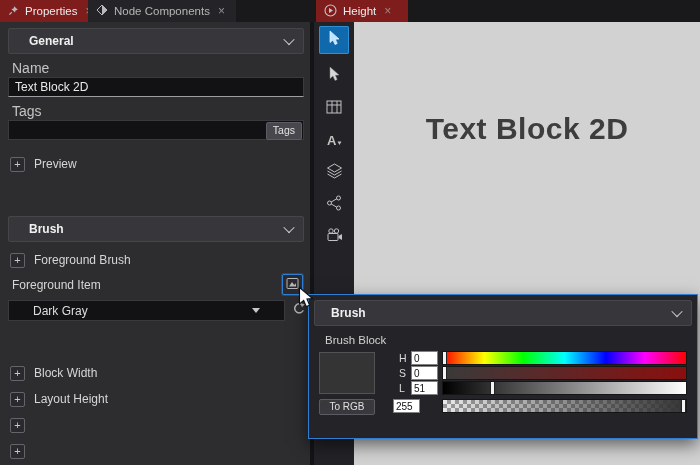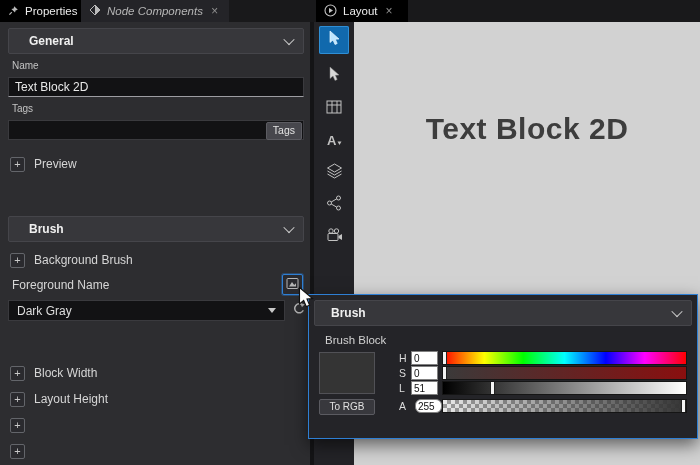--- a/index.html
+++ b/index.html
@@ -3,46 +3,46 @@
 <meta charset="utf-8">
 <style>
   html,body{margin:0;padding:0;background:#2d2d30;}
   .stage{position:relative;width:700px;height:465px;overflow:hidden;background:#2d2d30;
          font-family:"Liberation Sans","DejaVu Sans",sans-serif;color:#d6d6d6;}
   .abs{position:absolute;}
 
   
   .tabbar{left:0;top:0;width:700px;height:22px;background:#19191b;border-bottom:1px solid #101012;}
   .tab{top:0;height:22px;display:flex;align-items:center;gap:6px;padding:0 8px;box-sizing:border-box;font-size:11.5px;}
-  .tab.active{background:#000000;color:#ececec;}
+  .tab.active{background:#7f1d1d;color:#ececec;}
   .tab.inactive{background:#242428;color:#b5b5b5;}
   .tab .close{color:#8f8f8f;font-size:12px;line-height:12px;margin-left:2px;cursor:default;}
 
   
   .leftpanel{left:0;top:22px;width:310px;height:443px;background:#2d2d30;}
   .seam{left:310px;top:22px;width:4px;height:443px;background:#141416;}
 
   .hdr{background:#37373b;border:1px solid #45454a;border-radius:2px;display:flex;align-items:center;
        justify-content:space-between;padding:0 10px 0 20px;box-sizing:border-box;
        font-size:12px;font-weight:bold;color:#f0f0f0;}
   .chev{display:inline-block;width:7px;height:7px;border-right:1.6px solid #cfcfcf;border-bottom:1.6px solid #cfcfcf;}
   .chev.down{transform:rotate(45deg) translate(-1px,-1px);}
   .chev.right{transform:rotate(-45deg);}
 
-  .lbl{font-size:10px;color:#c3c3c3;}
+  .lbl{font-size:14px;color:#c3c3c3;}
   .inp{background:#121214;border:1px solid #3a3a3e;color:#e8e8e8;font-size:12px;padding:0 6px;
        box-sizing:border-box;font-family:inherit;outline:none;}
   .inp.underline{border-bottom:1px solid #9d9da2;}
   .prow{display:flex;align-items:center;gap:9px;font-size:12px;color:#d6d6d6;}
   .plusbox{width:13px;height:13px;background:#2a2a2e;border:1px solid #63656a;border-radius:2px;
            color:#c9c9c9;font-size:11px;line-height:12px;text-align:center;flex:0 0 auto;}
   .tagbtn{position:absolute;right:2px;top:2px;height:16px;background:#47474d;border:1px solid #5c5c62;
           border-radius:2px;color:#e3e3e3;font-size:10.5px;line-height:14px;padding:0 6px;}
   .dd{background:#121214;border:1px solid #3a3a3e;display:flex;align-items:center;justify-content:space-between;
-      padding:0 8px;box-sizing:border-box;font-size:12px;color:#dedede;}
+      padding:0 24px;box-sizing:border-box;font-size:12px;color:#dedede;}
   .caret{width:0;height:0;border-left:4px solid transparent;border-right:4px solid transparent;border-top:5px solid #c8c8c8;}
   .iconbtn{display:flex;align-items:center;justify-content:center;background:#2a2a2e;border:1px solid #4a4a4f;border-radius:2px;box-sizing:border-box;}
   .iconbtn.accent{border:1px solid #2e7fd4;box-shadow:0 0 0 1px rgba(46,127,212,.35);}
 
   
   .toolcol{left:314px;top:22px;width:40px;height:443px;background:#232327;}
   .canvas{left:354px;top:22px;width:346px;height:443px;background:#d2d2d2;}
   .canvastext{left:354px;top:112px;width:346px;text-align:center;font-size:30px;font-weight:bold;color:#3d3d3d;letter-spacing:.5px;}
   .tool{left:319px;width:30px;height:28px;display:flex;align-items:center;justify-content:center;border-radius:2px;}
   .tool.sel{background:#1169ad;box-shadow:0 0 0 1px #2f8fd6 inset;}
@@ -83,39 +83,39 @@
     <span>
       <svg width="11" height="11" viewBox="0 0 11 11">
           <path d="M6.2 1.2 L9.8 4.8 L7.6 5.4 L7 7.6 L3.4 4 L5.6 3.4 Z" fill="#b9b9b9"></path>
           <line x1="3.8" y1="7.2" x2="1.4" y2="9.6" stroke="#b9b9b9" stroke-width="1.2"></line>
         </svg>
     </span>
     <span>Properties</span>
     <span class="close">×</span>
   </div>
 
-  <div class="abs tab inactive" style="left:81px;width:148px;font-style:italic;">
+  <div class="abs tab inactive" style="left:88px;width:148px;">
     <span>
       <svg width="12" height="12" viewBox="0 0 12 12">
           <path d="M6 1 L11 6 L6 11 L1 6 Z" fill="none" stroke="#b9b9b9"></path>
           <path d="M6 1 L11 6 L6 11 Z" fill="#b9b9b9"></path>
         </svg>
     </span>
     <span>Node Components</span>
     <span class="close">×</span>
   </div>
 
   <div class="abs tab active" style="left:316px;width:92px;">
     <span>
       <svg width="13" height="13" viewBox="0 0 13 13">
           <circle cx="6.5" cy="6.5" r="5.5" fill="none" stroke="#c4c4c4" stroke-width="1.1"></circle>
           <path d="M5 4 L9 6.5 L5 9 Z" fill="#c4c4c4"></path>
         </svg>
     </span>
-    <span>Layout</span>
+    <span>Height</span>
     <span class="close">×</span>
   </div>
 
   <div class="abs leftpanel"></div>
   <div class="abs seam"></div>
 
   <div class="abs hdr" style="left:8px;top:28px;width:296px;height:26px;">
     <span>General</span>
     <span class="chev down"></span>
   </div>
@@ -135,24 +135,24 @@
   </div>
 
 
   <div class="abs hdr" style="left:8px;top:216px;width:296px;height:26px;">
     <span>Brush</span>
     <span class="chev down"></span>
   </div>
 
   <div class="abs prow" style="left:10px;top:249px;width:290px;height:22px;">
     <span class="plusbox">+</span>
-    <span>Background Brush</span>
-  </div>
-
-  <div class="abs lbl" style="left:12px;top:278px;font-size:12px;color:#d6d6d6;">Foreground Name</div>
+    <span>Foreground Brush</span>
+  </div>
+
+  <div class="abs lbl" style="left:12px;top:278px;font-size:12px;color:#d6d6d6;">Foreground Item</div>
   <div class="abs iconbtn accent" style="left:282px;top:274px;width:21px;height:21px;">
     <span>
       <svg width="13" height="13" viewBox="0 0 13 13">
           <rect x="1" y="1.5" width="11" height="10" rx="1" fill="none" stroke="#b5b5b5"></rect>
           <path d="M3 9.5 L6 5 L8.2 8 L10 6.2 L10 9.5 Z" fill="#b5b5b5"></path>
         </svg>
     </span>
   </div>
 
   <div class="abs dd" style="left:8px;top:300px;width:277px;height:21px;">
@@ -272,21 +272,21 @@
       <span class="marker" style="left:0;"></span>
     </div>
 
     <span class="chlabel" style="left:90px;top:86px;">L</span>
     <input class="chinput" style="left: 102px; top: 86px;" value="51">
     <div class="chbar bar-l" style="top:86px;">
       <span class="marker" style="left:48px;"></span>
     </div>
 
     <span class="chlabel" style="left:90px;top:104px;">A</span>
-    <input class="chinput" style="left: 106px; top: 104px; border-radius: 6px;" value="255">
+    <input class="chinput" style="left: 84px; top: 104px;" value="255">
     <div class="chbar bar-a" style="top:104px;">
       <span class="fade"></span>
       <span class="marker" style="right:1px;"></span>
     </div>
   </div>
 
   <div class="abs cursor" style="left:298px;top:286px;">
     <svg width="17" height="24" viewBox="0 0 17 24">
         <path d="M1.5 1.5 L1.5 18 L5.7 14.3 L8.3 20.6 L11.6 19.2 L9 13 L14.5 12.6 Z" fill="#fdfdfd" stroke="#111" stroke-width="1.1"></path>
       </svg>

